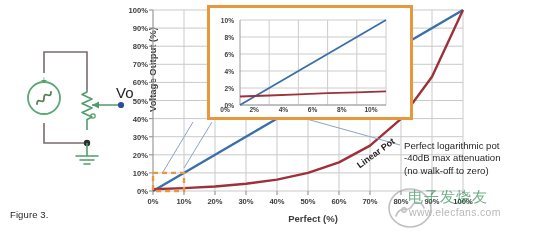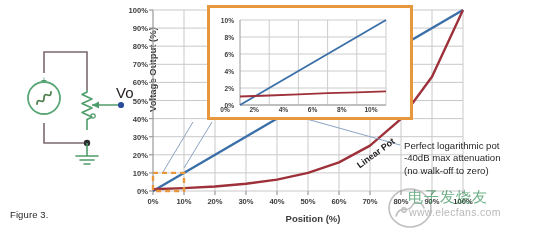--- a/index.html
+++ b/index.html
@@ -77,21 +77,21 @@
       <path d="M76 126 L98 126 M80 130 L94 130 M84 134 L90 134" fill="none" stroke="#4f9d6b" stroke-width="1.6" stroke-linecap="round"></path>
     </svg>
     <div style="position:absolute;left:116px;top:54px;font-size:15px;color:#231f20;">Vo</div>
   </div>
 
   <div class="figcap">Figure 3.</div>
 
   <div class="chart">
 
     <div class="ylab">Voltage Output (%)</div>
-    <div class="xlab">Position (%)</div>
+    <div class="xlab">Perfect (%)</div>
 
     <div class="ytick" style="left:-22px;top:191px;">0%</div>
     <div class="ytick" style="left:-22px;top:172.9px;">10%</div>
     <div class="ytick" style="left:-22px;top:154.8px;">20%</div>
     <div class="ytick" style="left:-22px;top:136.7px;">30%</div>
     <div class="ytick" style="left:-22px;top:118.6px;">40%</div>
     <div class="ytick" style="left:-22px;top:100.5px;">50%</div>
     <div class="ytick" style="left:-22px;top:82.4px;">60%</div>
     <div class="ytick" style="left:-22px;top:64.3px;">70%</div>
     <div class="ytick" style="left:-22px;top:46.2px;">80%</div>

